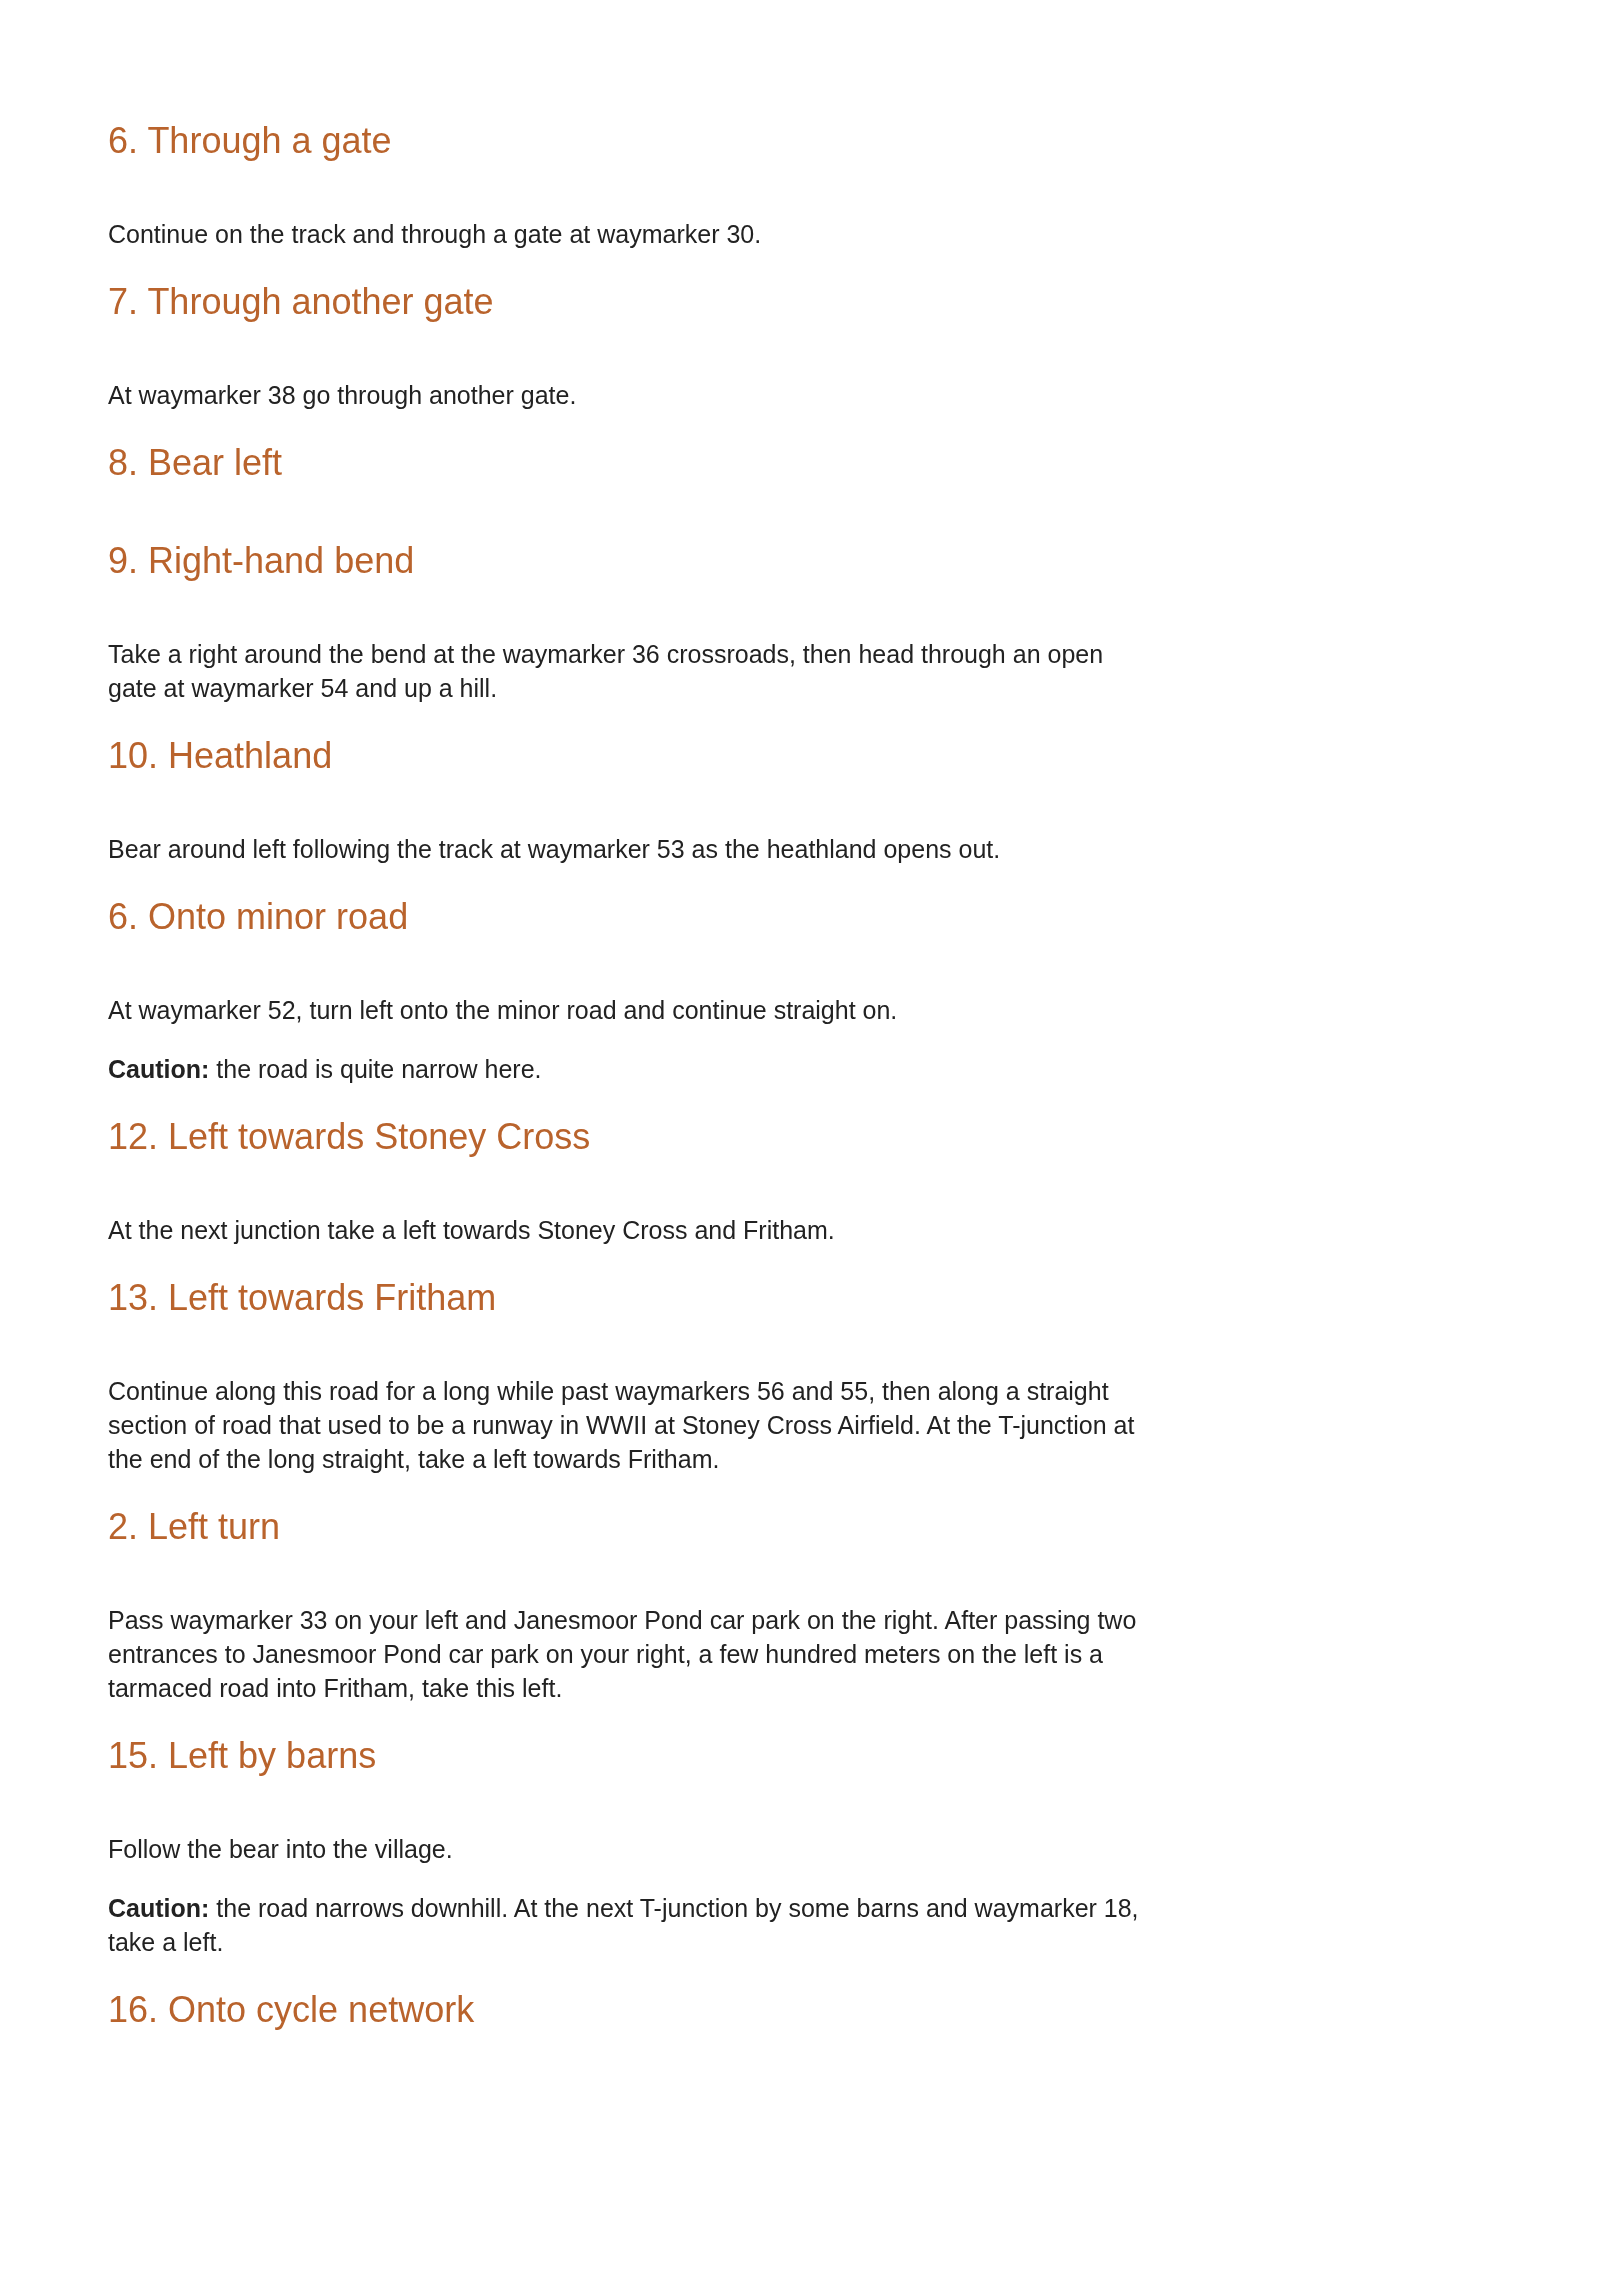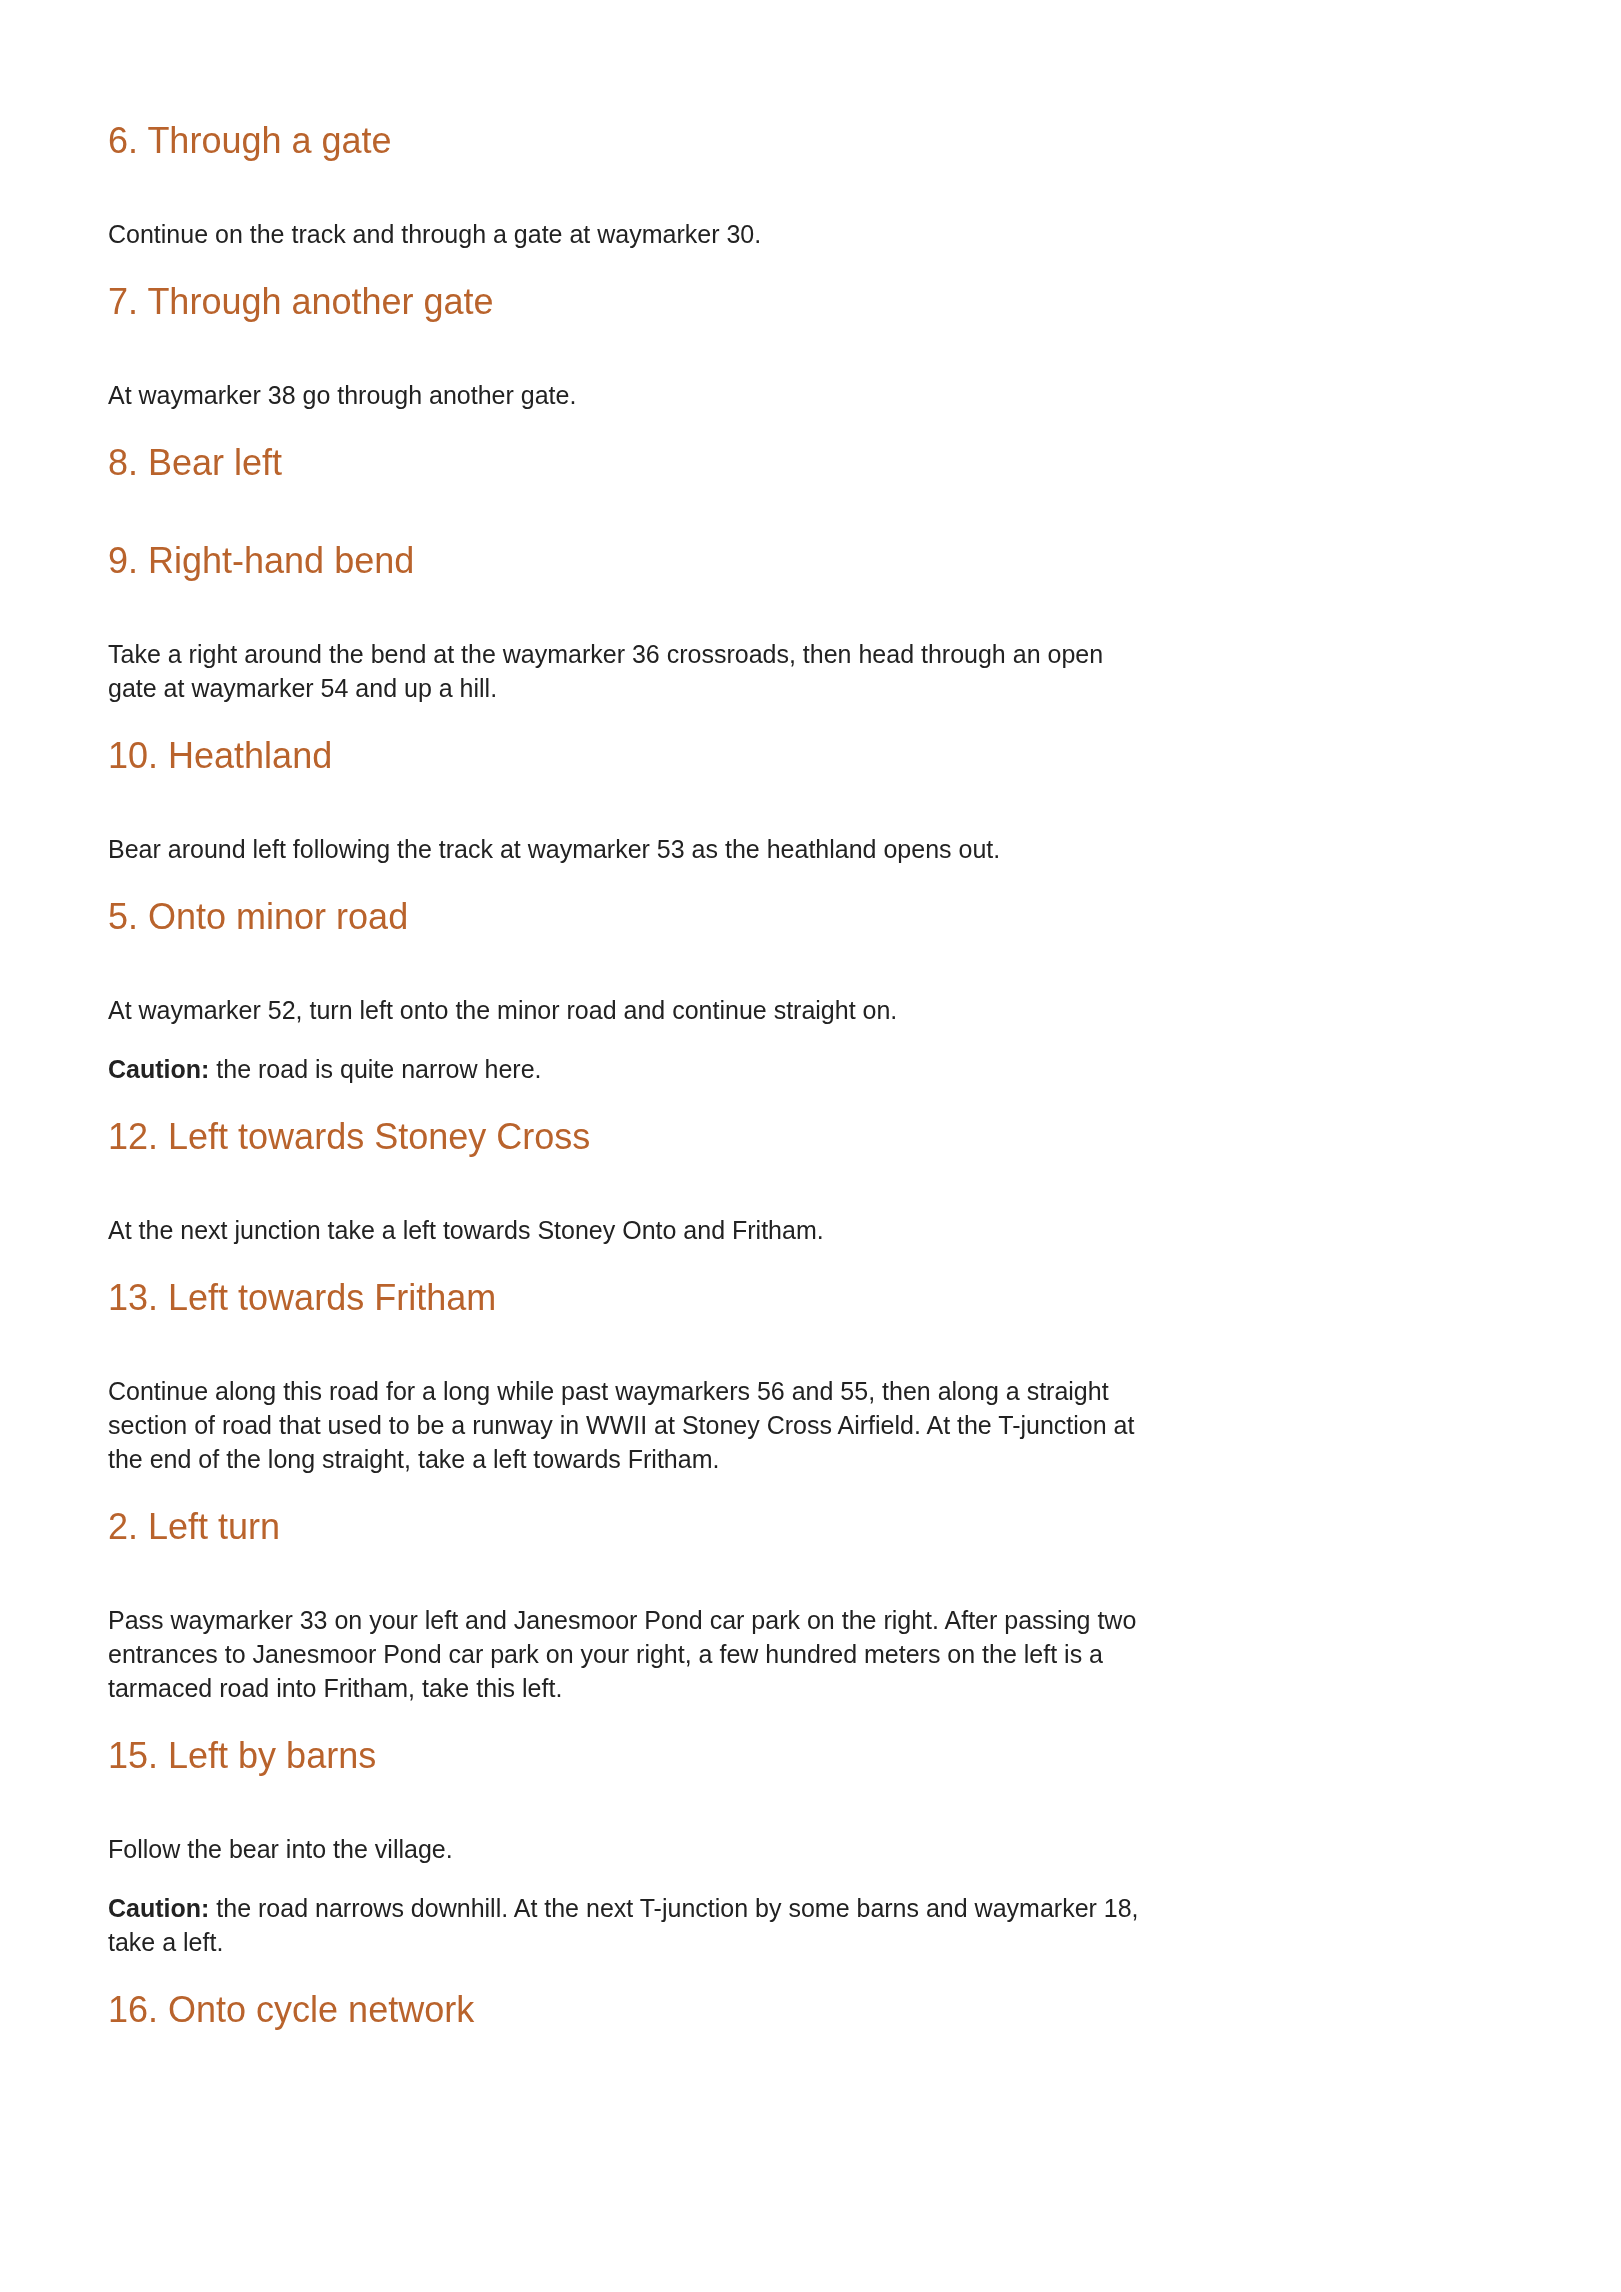--- a/index.html
+++ b/index.html
@@ -83,31 +83,31 @@
   </section>
 
   <section class="route-section">
     <h2 class="section-title">10. Heathland</h2>
     <div class="section-body">
           <p class="body-text">Bear around left following the track at waymarker 53 as the heathland opens out.</p>
         </div>
   </section>
 
   <section class="route-section">
-    <h2 class="section-title">5. Onto minor road</h2>
+    <h2 class="section-title">6. Onto minor road</h2>
     <div class="section-body">
           <p class="body-text">At waymarker 52, turn left onto the minor road and continue straight on.</p>
           <p class="body-text"><strong>Caution:</strong><span> the road is quite narrow here.</span></p>
         </div>
   </section>
 
   <section class="route-section">
     <h2 class="section-title">12. Left towards Stoney Cross</h2>
     <div class="section-body">
-          <p class="body-text">At the next junction take a left towards Stoney Onto and Fritham.</p>
+          <p class="body-text">At the next junction take a left towards Stoney Cross and Fritham.</p>
         </div>
   </section>
 
   <section class="route-section">
     <h2 class="section-title">13. Left towards Fritham</h2>
     <div class="section-body">
           <p class="body-text">Continue along this road for a long while past waymarkers 56 and 55, then along a straight
 section of road that used to be a runway in WWII at Stoney Cross Airfield. At the T-junction at
 the end of the long straight, take a left towards Fritham.</p>
         </div>

